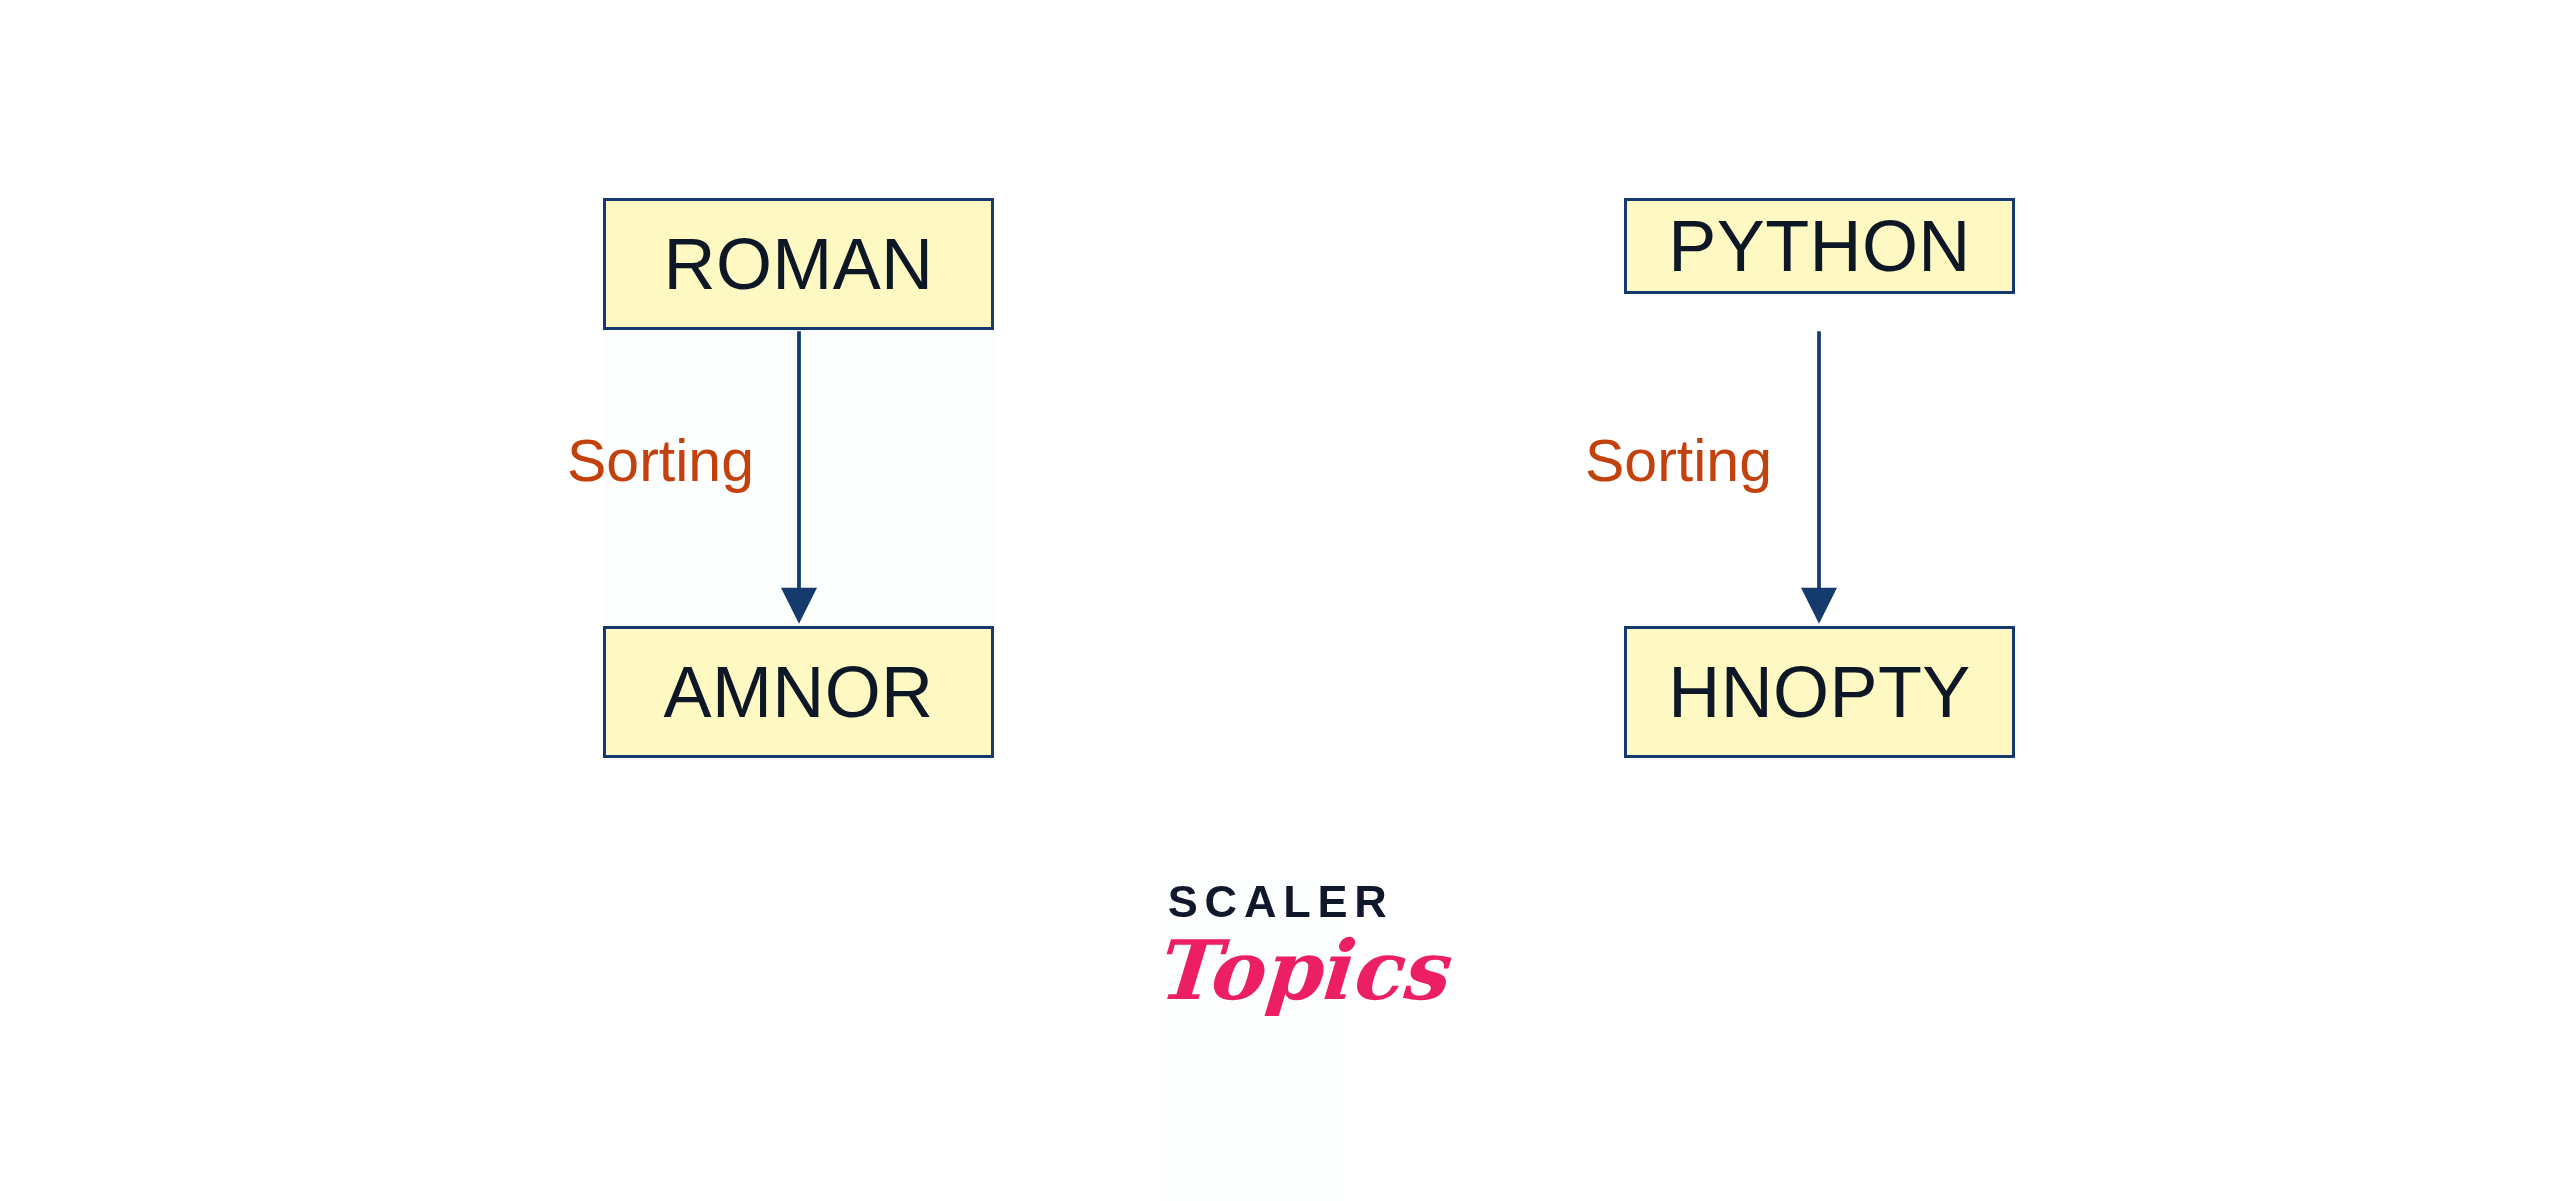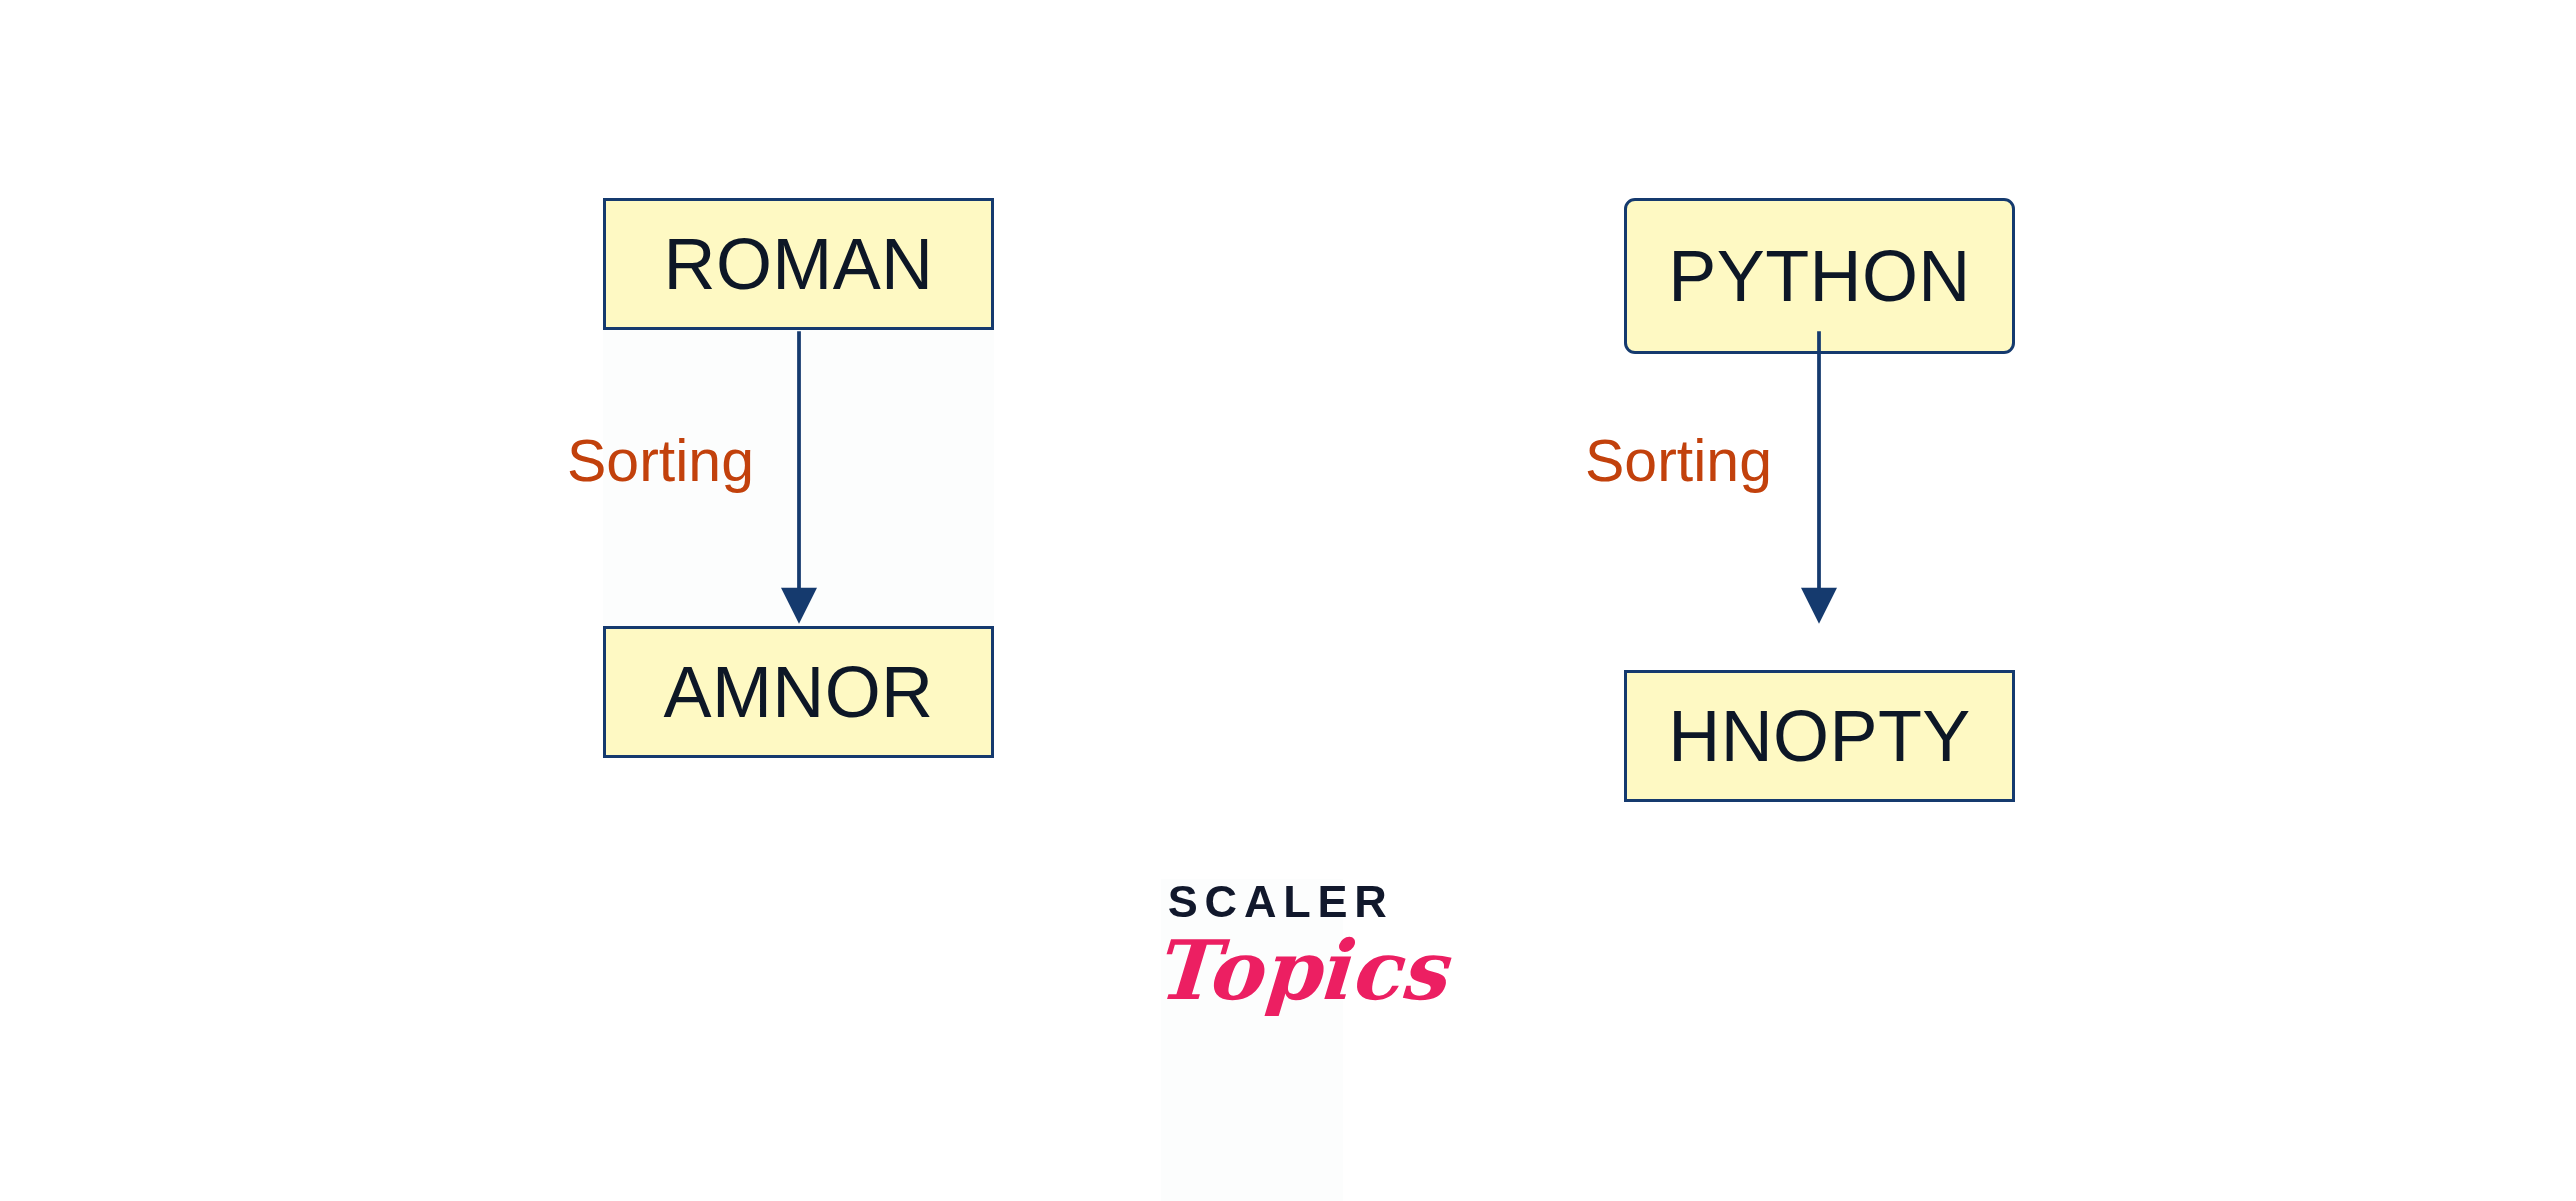--- a/index.html
+++ b/index.html
@@ -99,34 +99,34 @@
       <polygon points="0,342 48,342 24,390" fill="#153a6e"></polygon>
     </svg>
   </div>
 
   <div class="edge-label" style="left:567px; top:432px;">Sorting</div>
 
   <div class="node" style="left:603px; top:626px; width:391px; height:132px;">
     <span class="node-label">AMNOR</span>
   </div>
 
-  <div class="node" style="left:1624px; top:198px; width:391px; height:156px;border-radius:11px;">
+  <div class="node" style="left:1624px; top:198px; width:391px; height:96px;">
     <span class="node-label">PYTHON</span>
   </div>
 
   <div class="edge" style="left:1801px; top:330px; width:36px; height:295px;">
     <svg width="36" height="295" viewBox="0 0 48 390" xmlns="http://www.w3.org/2000/svg">
       <line x1="24" y1="0" x2="24" y2="345" stroke="#153a6e" stroke-width="5"></line>
       <polygon points="0,342 48,342 24,390" fill="#153a6e"></polygon>
     </svg>
   </div>
 
   <div class="edge-label" style="left:1585px; top:432px;">Sorting</div>
 
-  <div class="node" style="left:1624px; top:626px; width:391px; height:132px;margin-top:44px;">
+  <div class="node" style="left:1624px; top:626px; width:391px; height:132px;">
     <span class="node-label">HNOPTY</span>
   </div>
 
   <div class="logo" style="left:1161px; top:879px; width:182px;">
     <div class="logo-scaler">SCALER</div>
     <div class="logo-topics">Topics</div>
   </div>
 
 </div>
 

